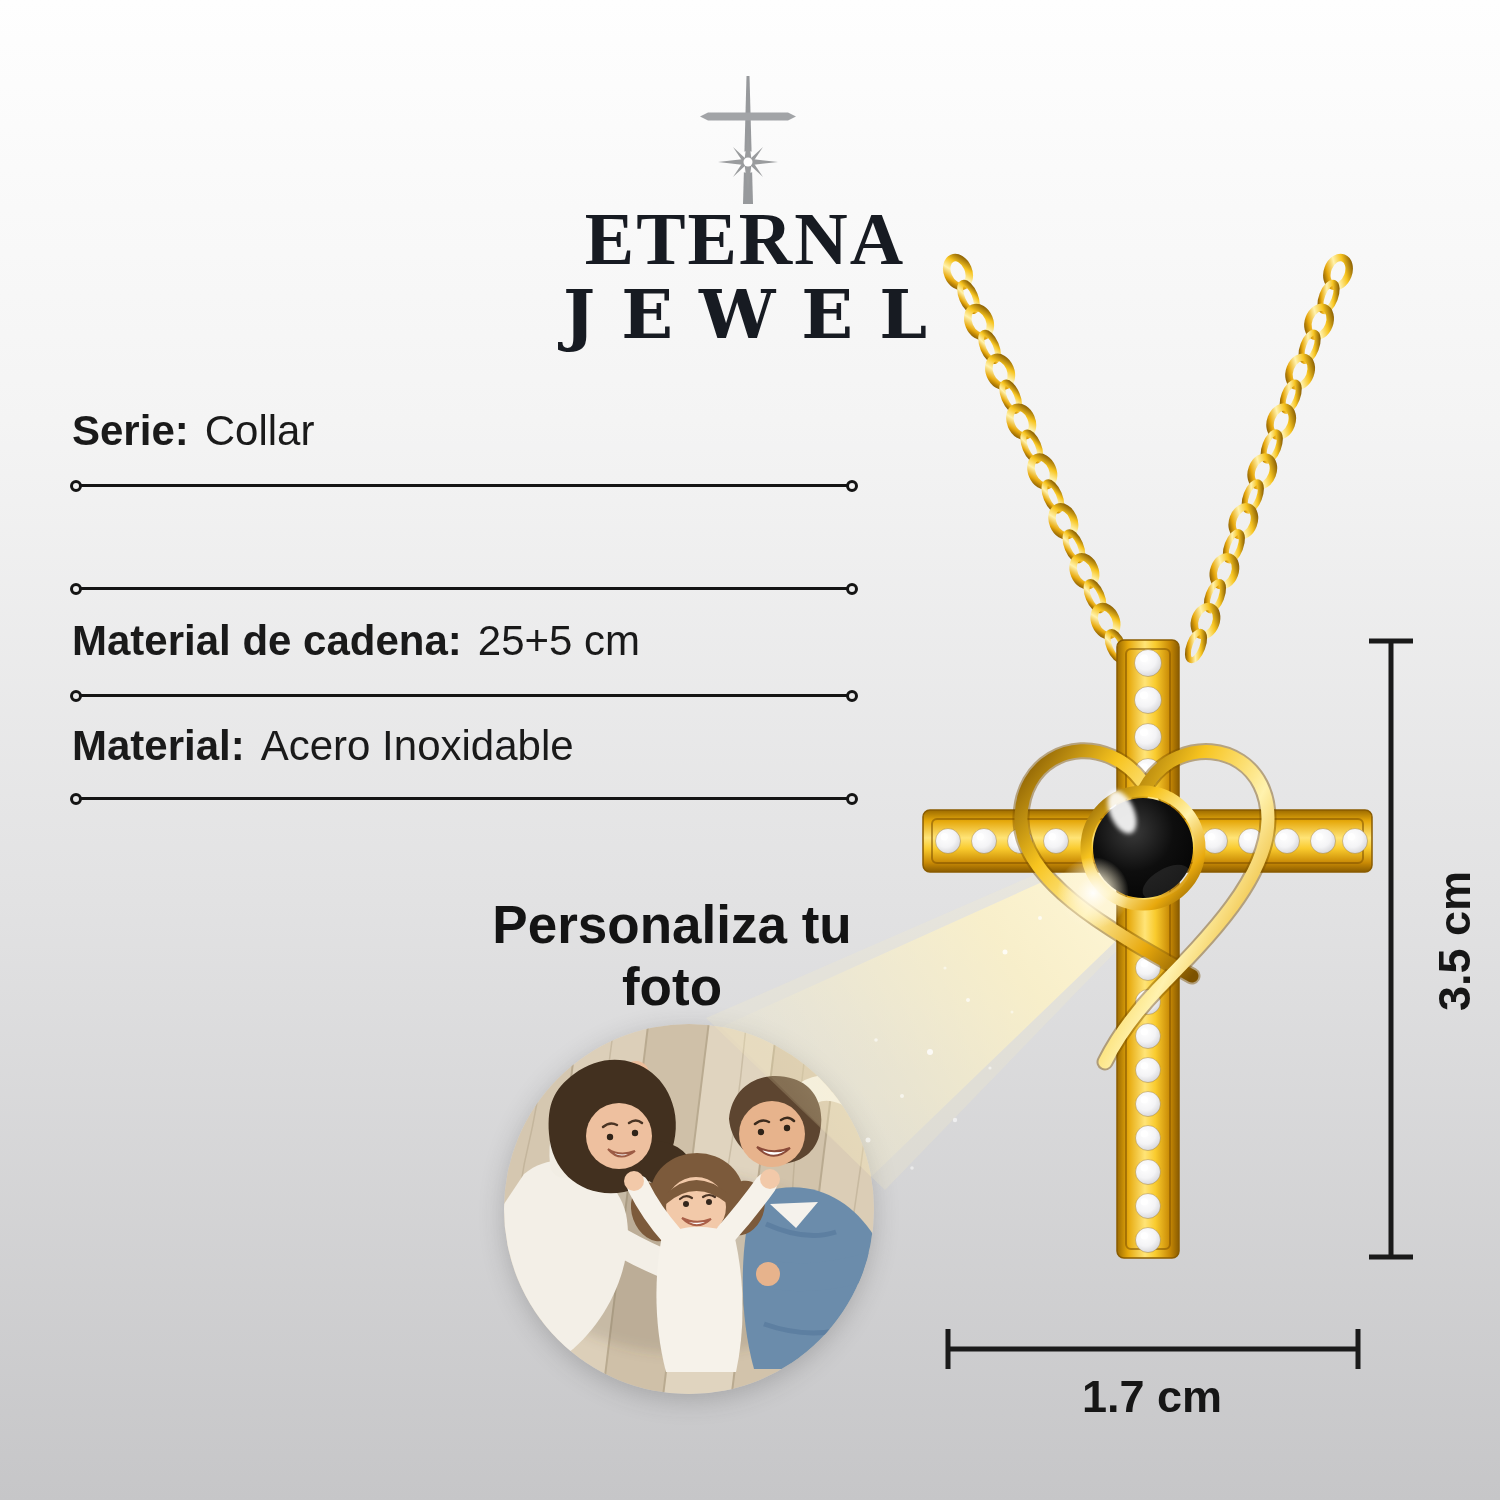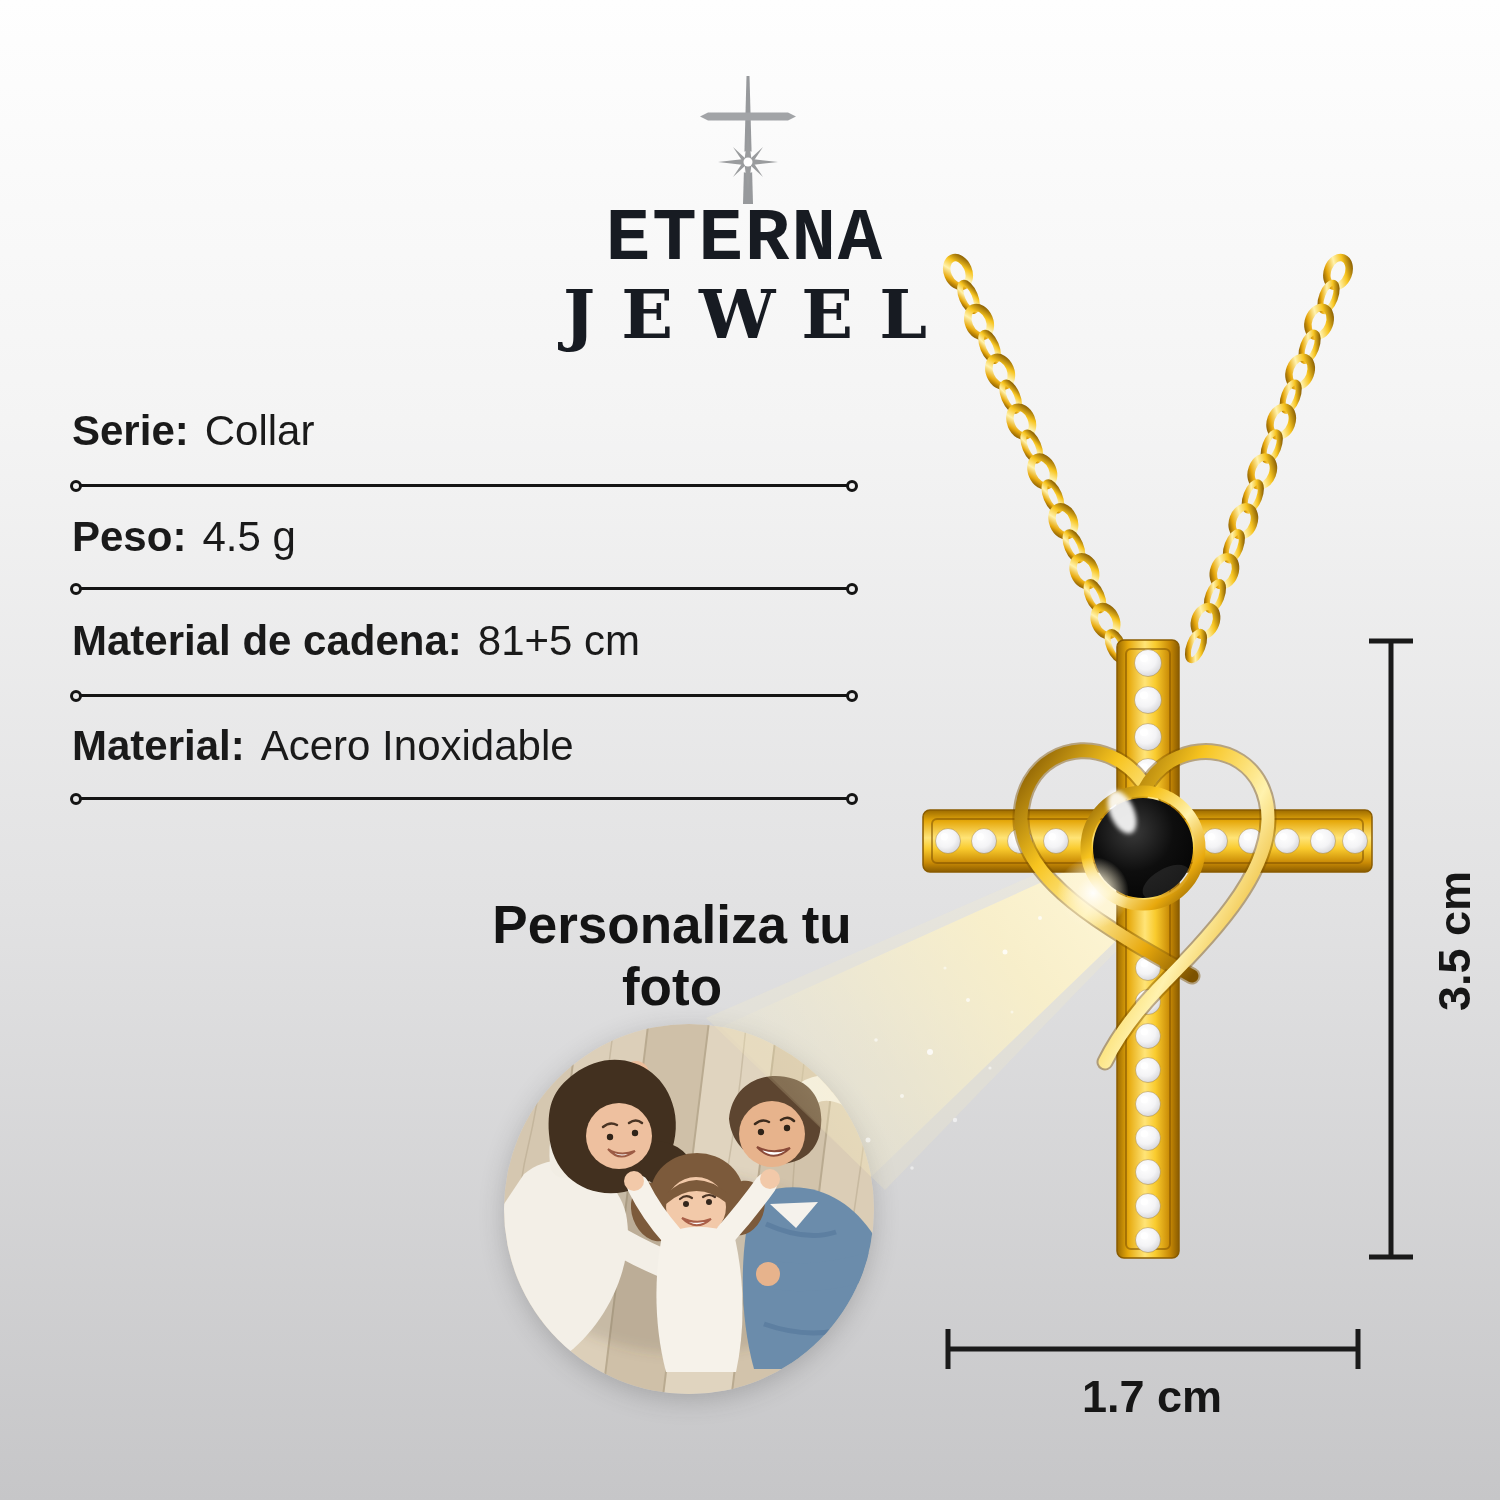--- a/index.html
+++ b/index.html
@@ -5,21 +5,21 @@
   html,body{margin:0;padding:0;background:#888;}
   .canvas{
     position:relative;width:1500px;height:1500px;overflow:hidden;
     background:linear-gradient(180deg,#fefefe 0%,#f4f4f4 28%,#e2e2e3 60%,#c6c6c8 100%);
     font-family:"Liberation Sans",sans-serif;color:#1a1a1a;
   }
   
   .logo-icon{position:absolute;left:700px;top:76px;width:96px;height:132px;}
   .wordmark1{
     position:absolute;left:470px;top:198px;width:550px;height:82px;line-height:82px;
-    text-align:center;font-family:Liberation Mono, monospace;font-weight:700;font-size:74px;
+    text-align:center;font-family:Liberation Serif, serif;font-weight:700;font-size:74px;
     letter-spacing:2px;color:#171b22;
   }
   .wordmark2{
     position:absolute;left:470px;top:286px;width:550px;height:56px;line-height:56px;
     text-align:center;font-family:"DejaVu Serif",serif;font-weight:700;font-size:68px;
     letter-spacing:26px;text-indent:26px;color:#171b22;
   }
   
   .spec-row{position:absolute;left:72px;width:800px;height:70px;font-size:42px;line-height:70px;white-space:nowrap;}
   .spec-row .lbl{font-weight:700;margin-right:16px;}
@@ -71,31 +71,28 @@
 
   <div class="spec-row" style="top:396px">
     <span class="lbl">Serie:</span><span class="val">Collar</span>
   </div>
   <div class="divider" style="top:480px">
       <span class="dot l"></span>
       <span class="line"></span>
       <span class="dot r"></span>
     </div>
 
-  <div class="spec-row" style="top:502px">
-    <span class="lbl">Peso:</span><span class="val">4.5 g</span>
-  </div>
   <div class="divider" style="top:583px">
       <span class="dot l"></span>
       <span class="line"></span>
       <span class="dot r"></span>
     </div>
 
   <div class="spec-row" style="top:606px">
-    <span class="lbl">Material de cadena:</span><span class="val">81+5 cm</span>
+    <span class="lbl">Material de cadena:</span><span class="val">25+5 cm</span>
   </div>
   <div class="divider" style="top:690px">
       <span class="dot l"></span>
       <span class="line"></span>
       <span class="dot r"></span>
     </div>
 
   <div class="spec-row" style="top:711px">
     <span class="lbl">Material:</span><span class="val">Acero Inoxidable</span>
   </div>

